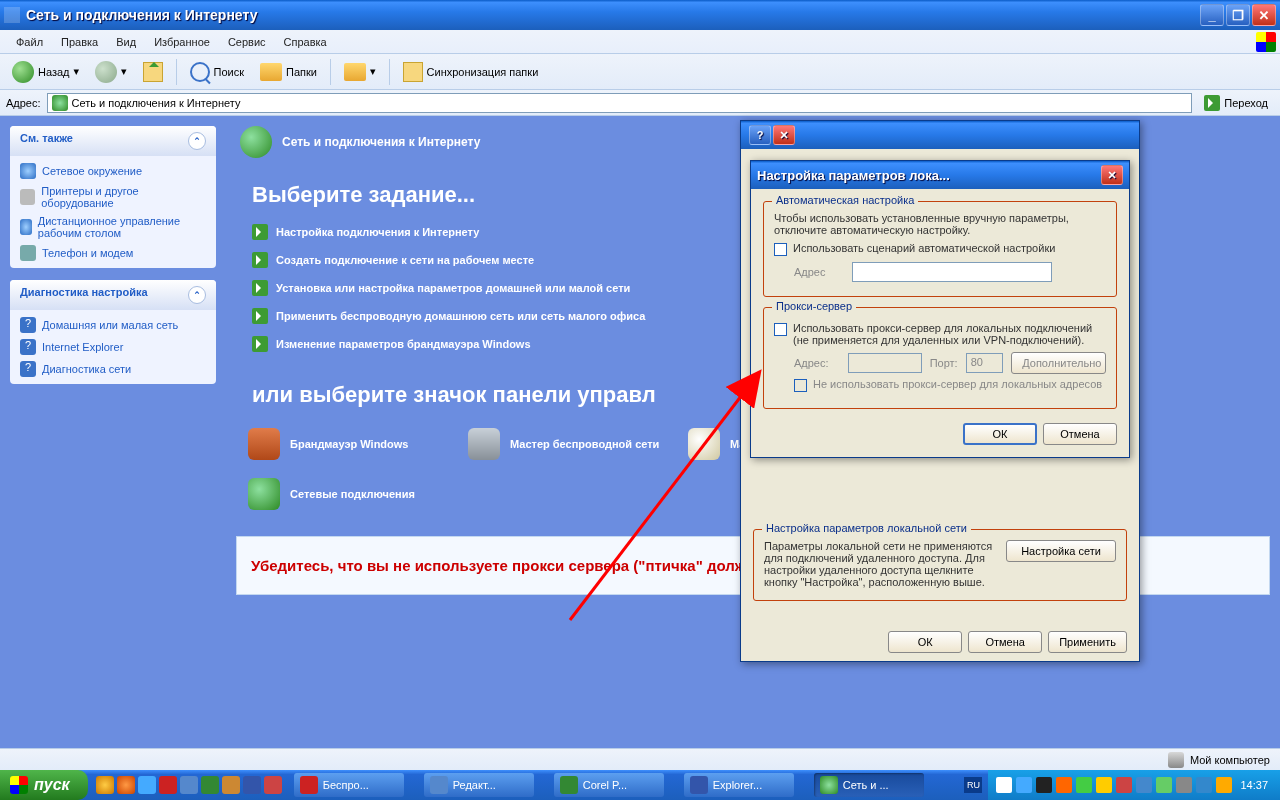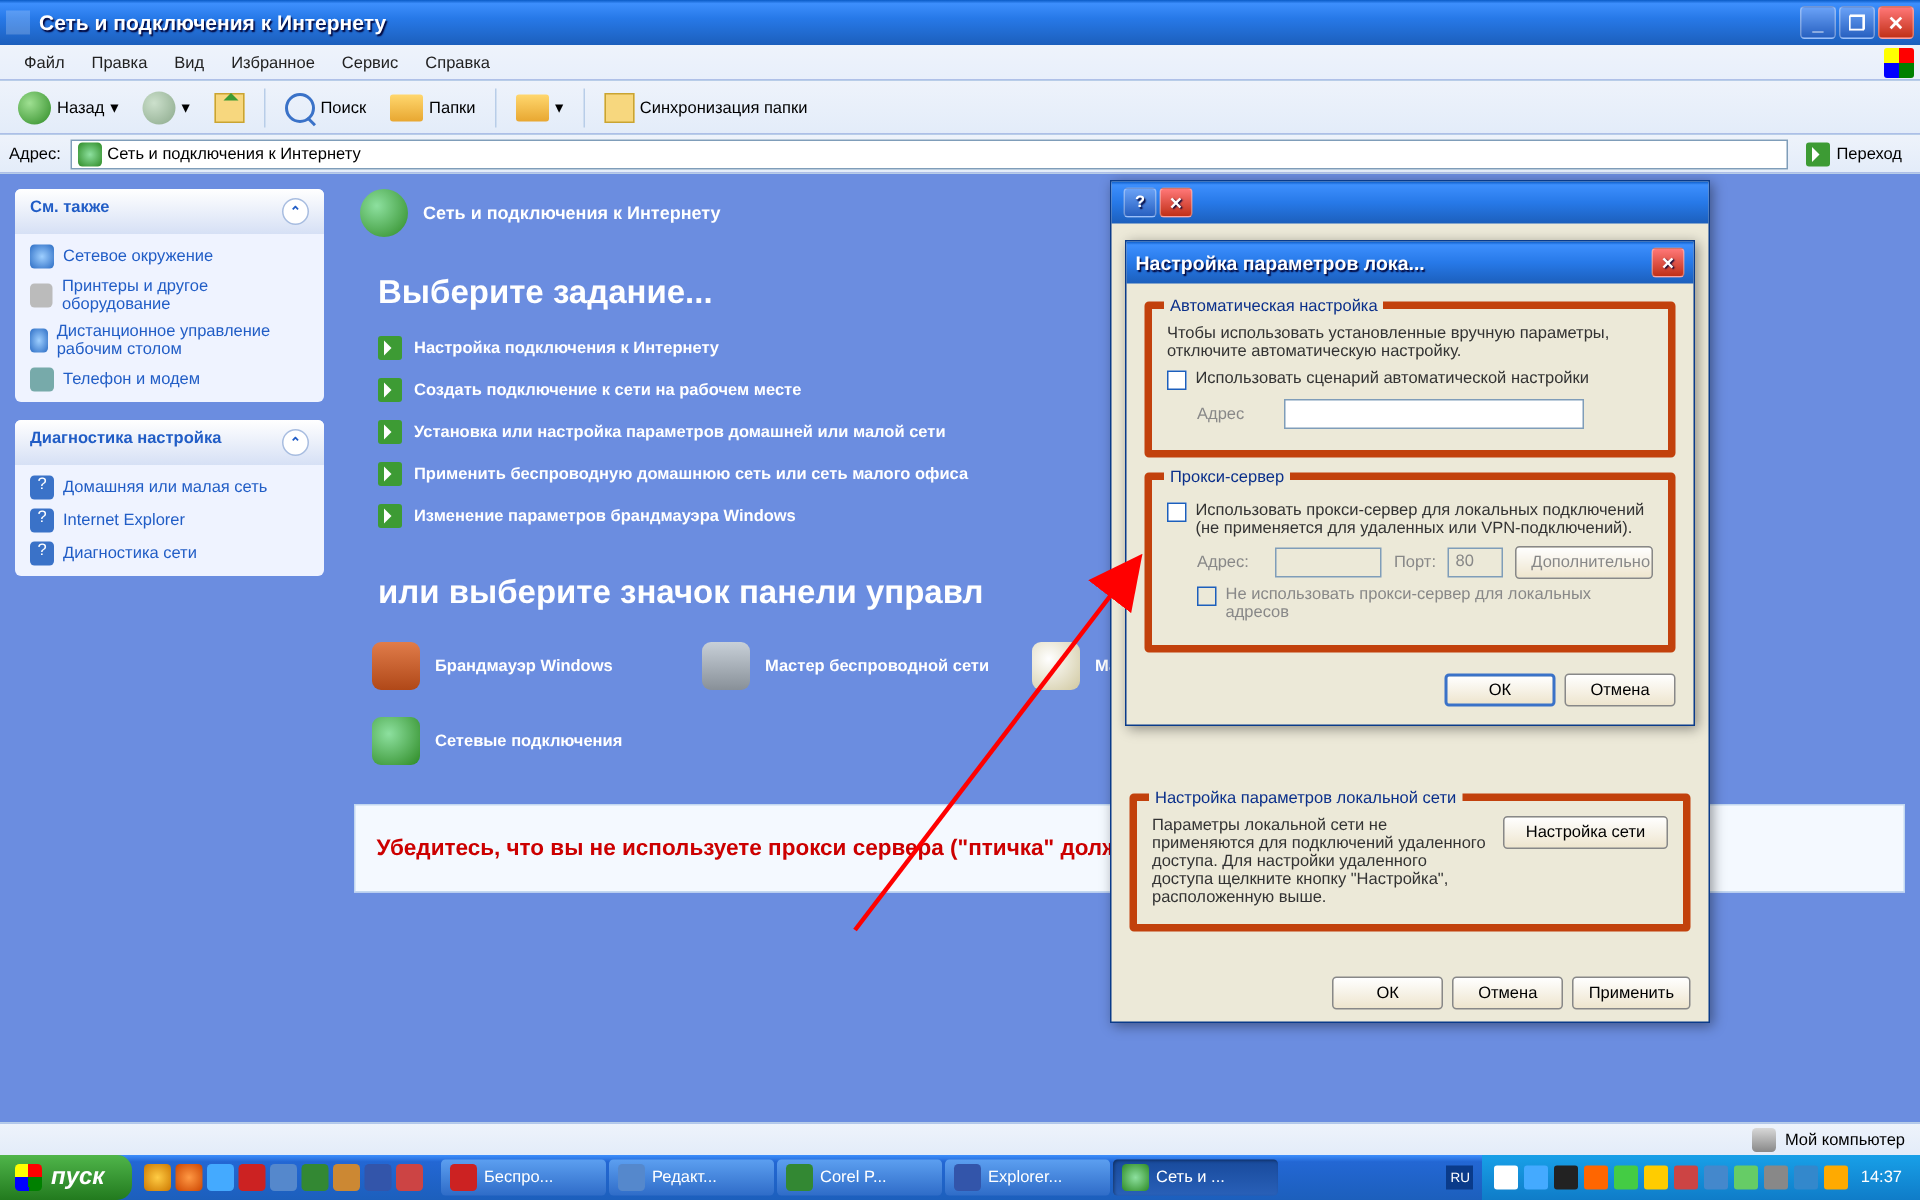--- a/index.html
+++ b/index.html
@@ -52,38 +52,38 @@
 .cp-item { display: flex; align-items: center; gap: 10px; width: 210px; color: white; font-weight: bold; font-size: 11px; padding: 6px; }
 .cp-icon { width: 32px; height: 32px; border-radius: 6px; }
 .notice { background: #f4f9ff; border: 1px solid #c3d8f0; margin: 16px 10px 0; padding: 18px 14px; color: #cc0000; font-weight: bold; font-size: 15px; line-height: 1.4; }
 .dialog1 { position: absolute; left: 740px; top: 120px; width: 400px; background: #ece9d8; border: 1px solid #0a3b8a; box-shadow: 2px 2px 8px rgba(0,0,0,.4); z-index: 5; }
 .dlg-title { background: linear-gradient(to bottom,#0a5bc6,#3d8ffd 8%,#2779e8 50%,#1c5fbc); height: 28px; display: flex; align-items: center; padding: 0 6px; color: white; font-weight: bold; text-shadow: 1px 1px 1px #003; }
 .dlg-title span { flex: 1; font-size: 13px; }
 .dlg-help, .dlg-close { width: 22px; height: 20px; border-radius: 3px; border: 1px solid #fff5; margin-left: 2px; display: flex; align-items: center; justify-content: center; font-weight: bold; }
 .dlg-help { background: linear-gradient(#6aa2f7,#2760c0); }
 .dlg-close { background: linear-gradient(#f77,#c13018); }
 .dlg-body { padding: 12px; font-size: 11px; color: #333; }
-.groupbox { border: 5px solid #c2410c; border-radius: 3px; padding: 10px 10px 12px; margin-bottom: 10px; position: relative; }
+.groupbox { border: 1px solid #c2410c; border-radius: 3px; padding: 10px 10px 12px; margin-bottom: 10px; position: relative; }
 .groupbox-title { position: absolute; top: -8px; left: 8px; background: #ece9d8; padding: 0 4px; color: #0a2f8a; }
 .dlg-btns { display: flex; justify-content: flex-end; gap: 6px; padding: 8px 12px; }
 .xp-btn { min-width: 74px; height: 22px; border: 1px solid #888; border-radius: 3px; background: linear-gradient(#fff,#eee5ce); font-size: 11px; padding: 0 10px; }
 .dialog2 { position: absolute; left: 750px; top: 160px; width: 380px; background: #ece9d8; border: 1px solid #0a3b8a; box-shadow: 2px 2px 8px rgba(0,0,0,.4); z-index: 10; }
 .chk-row { display: flex; align-items: flex-start; gap: 6px; margin: 4px 0; }
 .chk { width: 13px; height: 13px; border: 1px solid #1c5fbc; background: white; flex-shrink: 0; margin-top: 1px; }
 .field-row { display: flex; align-items: center; gap: 8px; margin: 6px 0 2px 20px; }
 .field-label { color: #888; width: 50px; }
 .text-input { border: 1px solid #7f9db9; background: white; height: 20px; }
 .text-input.disabled { background: #ece9d8; }
 .arrow { position: absolute; z-index: 20; pointer-events: none; }
 .statusbar { position: absolute; bottom: 30px; left: 0; right: 0; height: 22px; background: linear-gradient(#eef3fb,#e3ecf9); border-top: 1px solid #b8cde8; display: flex; justify-content: flex-end; align-items: center; padding: 0 10px; gap: 6px; }
 .taskbar { position: absolute; bottom: 0; left: 0; right: 0; height: 30px; background: linear-gradient(to bottom,#3d8ffd 0%,#2367d4 15%,#1c5fbc 100%); display: flex; align-items: center; }
 .start-btn { height: 30px; background: linear-gradient(to bottom,#4fb54a,#227a1e); color: white; font-weight: bold; font-style: italic; font-size: 16px; padding: 0 18px 0 10px; display: flex; align-items: center; gap: 6px; border-radius: 0 10px 10px 0; }
 .ql { display: flex; gap: 3px; padding: 0 8px; }
 .ql-icon { width: 18px; height: 18px; border-radius: 3px; }
-.task-btns { display: flex; gap: 2px; padding: 0 4px; flex: 1; align-items: flex-end; }
+.task-btns { display: flex; gap: 20px; padding: 0 4px; flex: 1; align-items: flex-end; }
 .task-btn { height: 24px; width: 110px; background: linear-gradient(#5c9ff0,#2f6cc8); border-radius: 3px; color: white; font-size: 11px; display: flex; align-items: center; gap: 5px; padding: 0 6px; overflow: hidden; white-space: nowrap; }
 .task-btn.active { background: linear-gradient(#184a9c,#2960b8); box-shadow: inset 1px 1px 2px #0005; }
 .tray { background: linear-gradient(#18a0e8,#0f7cc8); height: 30px; display: flex; align-items: center; padding: 0 8px; gap: 4px; }
 .tray-icon { width: 16px; height: 16px; border-radius: 2px; }
 .clock { color: white; font-size: 11px; padding: 0 4px; text-align: center; }
 .lang { width: 18px; height: 16px; background: #0a3b8a; color: white; font-size: 9px; display: flex; align-items: center; justify-content: center; margin-right: 6px; }
 </style>
 </head>
 <body>
 

